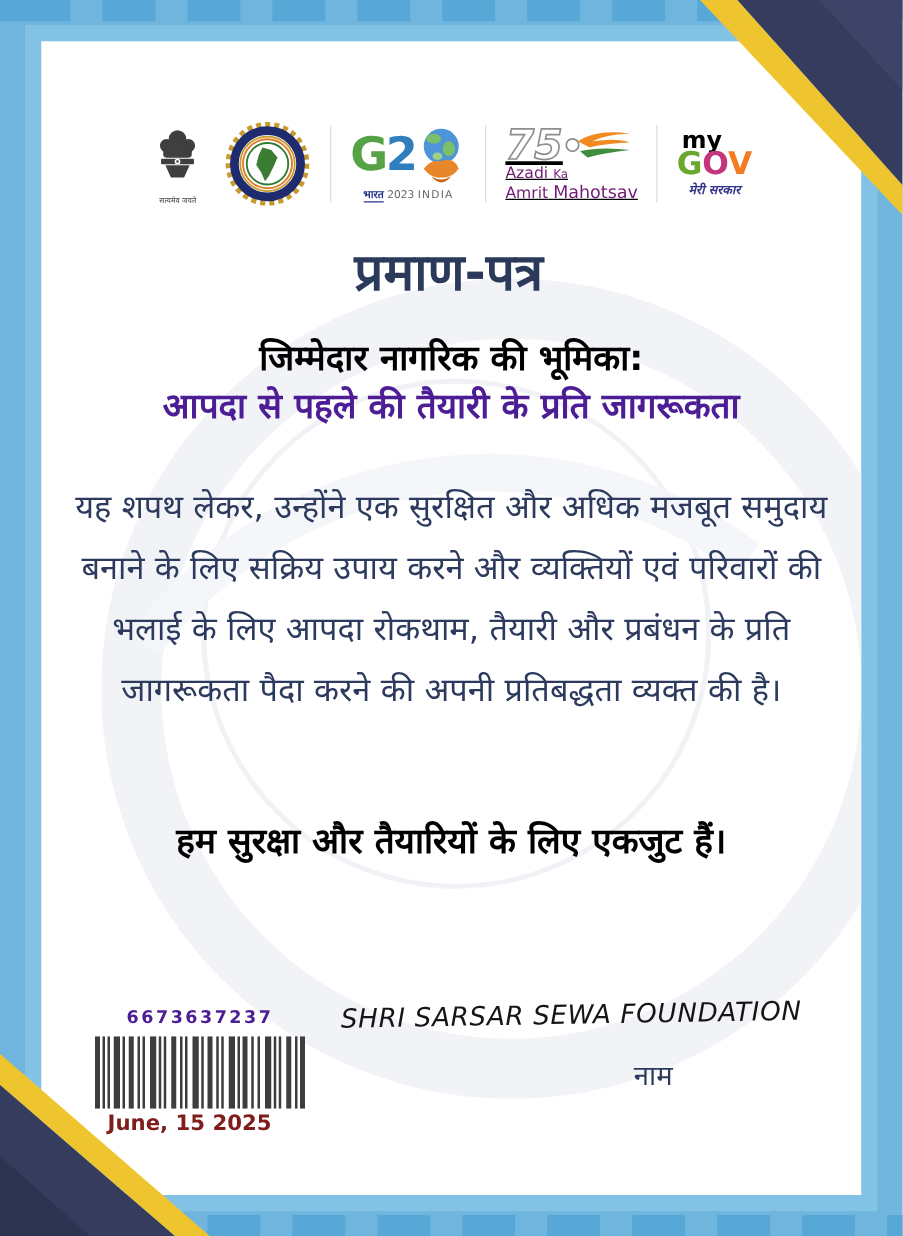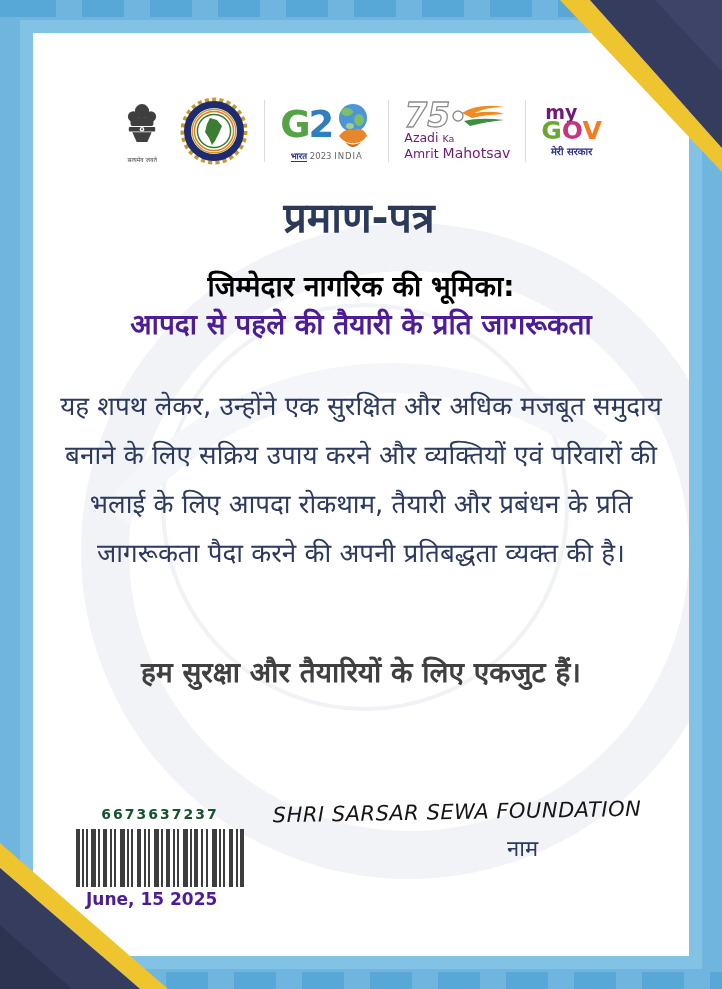--- a/index.html
+++ b/index.html
@@ -36,56 +36,56 @@
   .logo-col { display:flex; flex-direction:column; align-items:center; }
   .emblem-caption { font-size:6px; color:#444; margin-top:1px; white-space:nowrap; }
 
   .g20-row { display:flex; align-items:center; }
   .g20-g { font-size:37px; font-weight:800; color:#55A345; letter-spacing:-2px; line-height:36px; }
   .g20-2 { font-size:37px; font-weight:800; color:#2F7FBF; letter-spacing:-1px; line-height:36px; }
   .g20-tagline { font-size:8.5px; color:#666; margin-top:2px; white-space:nowrap; }
   .g20-bharat { color:#27348B; font-weight:700; border-bottom:1px solid #27348B; }
   .g20-india { letter-spacing:1px; }
 
-  .azadi { align-items:flex-start; }
+  .azadi { align-items:flex-start;text-decoration:underline; }
   .azadi-top { display:flex; align-items:flex-start; }
   .azadi-75 { font-size:33px; font-weight:800; font-style:italic; color:#ffffff;
     -webkit-text-stroke:1.3px #8E8E8E; line-height:30px; }
   .azadi-line { font-size:12.5px; color:#701a75; line-height:14px; white-space:nowrap; }
   .azadi-ka { font-size:9.5px; }
   .azadi-mahotsav { font-size:14px; }
 
-  .mygov-my { font-size:19px; font-weight:800; color:#701a75; line-height:15px;
+  .mygov-my { font-size:19px; font-weight:800; color:#000000; line-height:15px;
     align-self:flex-start; margin-left:4px; }
   .mygov-gov { font-size:25px; font-weight:800; line-height:21px; }
   .mg-g { color:#69A82F; } .mg-o { color:#C5357E; } .mg-v { color:#F47B20; }
-  .mygov-caption { font-size:10px; font-weight:700; color:#34348C; margin-top:3px; white-space:nowrap; }
+  .mygov-caption { font-size:10px; font-weight:700; color:#34348C; margin-top:3px; white-space:nowrap;font-style:italic; }
 
   
   .title { position:absolute; top:188px; left:0; right:4px; z-index:3; text-align:center;
     font-size:41px; font-weight:700; color:#2B3A5A; }
   .heading { position:absolute; top:268px; left:0; right:0; z-index:3; text-align:center;
     font-size:28px; font-weight:700; line-height:38px; }
   .heading-l1 { display:block; color:#000000; }
   .heading-l2 { display:block; color:#4c1d95; }
   .body-text { position:absolute; top:382px; left:50px; right:50px; z-index:3; text-align:center;
     font-size:26px; line-height:49px; color:#2C3A5E; }
   .pledge { position:absolute; top:652px; left:36px; right:36px; z-index:3; text-align:center;
-    font-size:28px; font-weight:700; color:#404040; }
+    font-size:28px; font-weight:700; color:#000000; }
 
   
   .barcode-group { position:absolute; left:72px; top:806px; width:176px; z-index:7; text-align:center; }
-  .barcode-number { font-size:14px; font-weight:700; letter-spacing:2px; color:#14532d; }
+  .barcode-number { font-size:14px; font-weight:700; letter-spacing:2px; color:#4c1d95; }
   .barcode-svg { display:block; margin:7px auto 0 auto; }
-  .issue-date { font-size:17px; font-weight:700; color:#4c1d95; text-align:left; margin:2px 0 0 14px; white-space:nowrap; }
+  .issue-date { font-size:17px; font-weight:700; color:#7f1d1d; text-align:left; margin:2px 0 0 14px; white-space:nowrap; }
 
   .signature-group { position:absolute; left:252px; top:800px; width:410px; z-index:7; }
   .signature { font-size:21px; font-style:italic; font-weight:500; color:#161616;
     text-align:center; letter-spacing:0.5px; transform:rotate(-1deg); white-space:nowrap; }
-  .signature-label { font-size:22px; color:#2B3A5A; margin-top:8px; margin-left:255px; }
+  .signature-label { font-size:22px; color:#2B3A5A; margin-top:20px; margin-left:255px; }
 </style>
 </head>
 <body>
 
 <div class="dash-strip dash-top"></div>
 <div class="dash-strip dash-bottom"></div>
 <div class="inner-light"></div>
 
 <div class="sheet">
   <div class="wm-ring1"></div>

